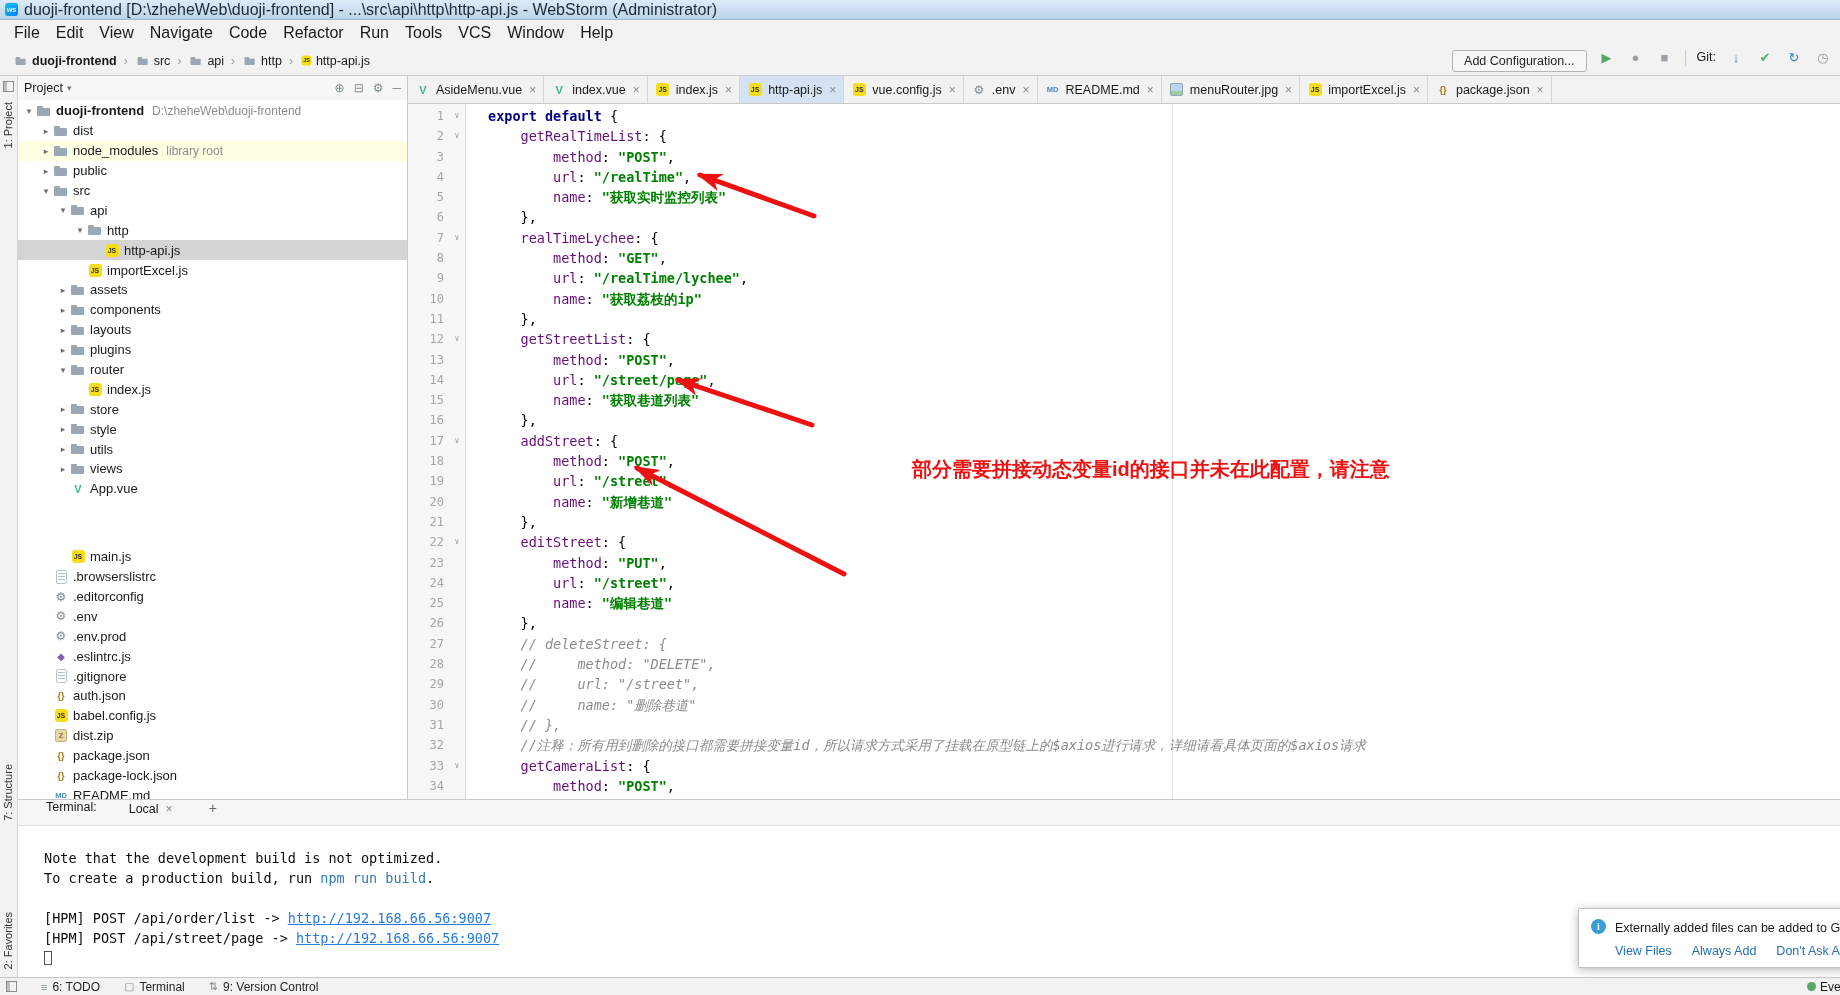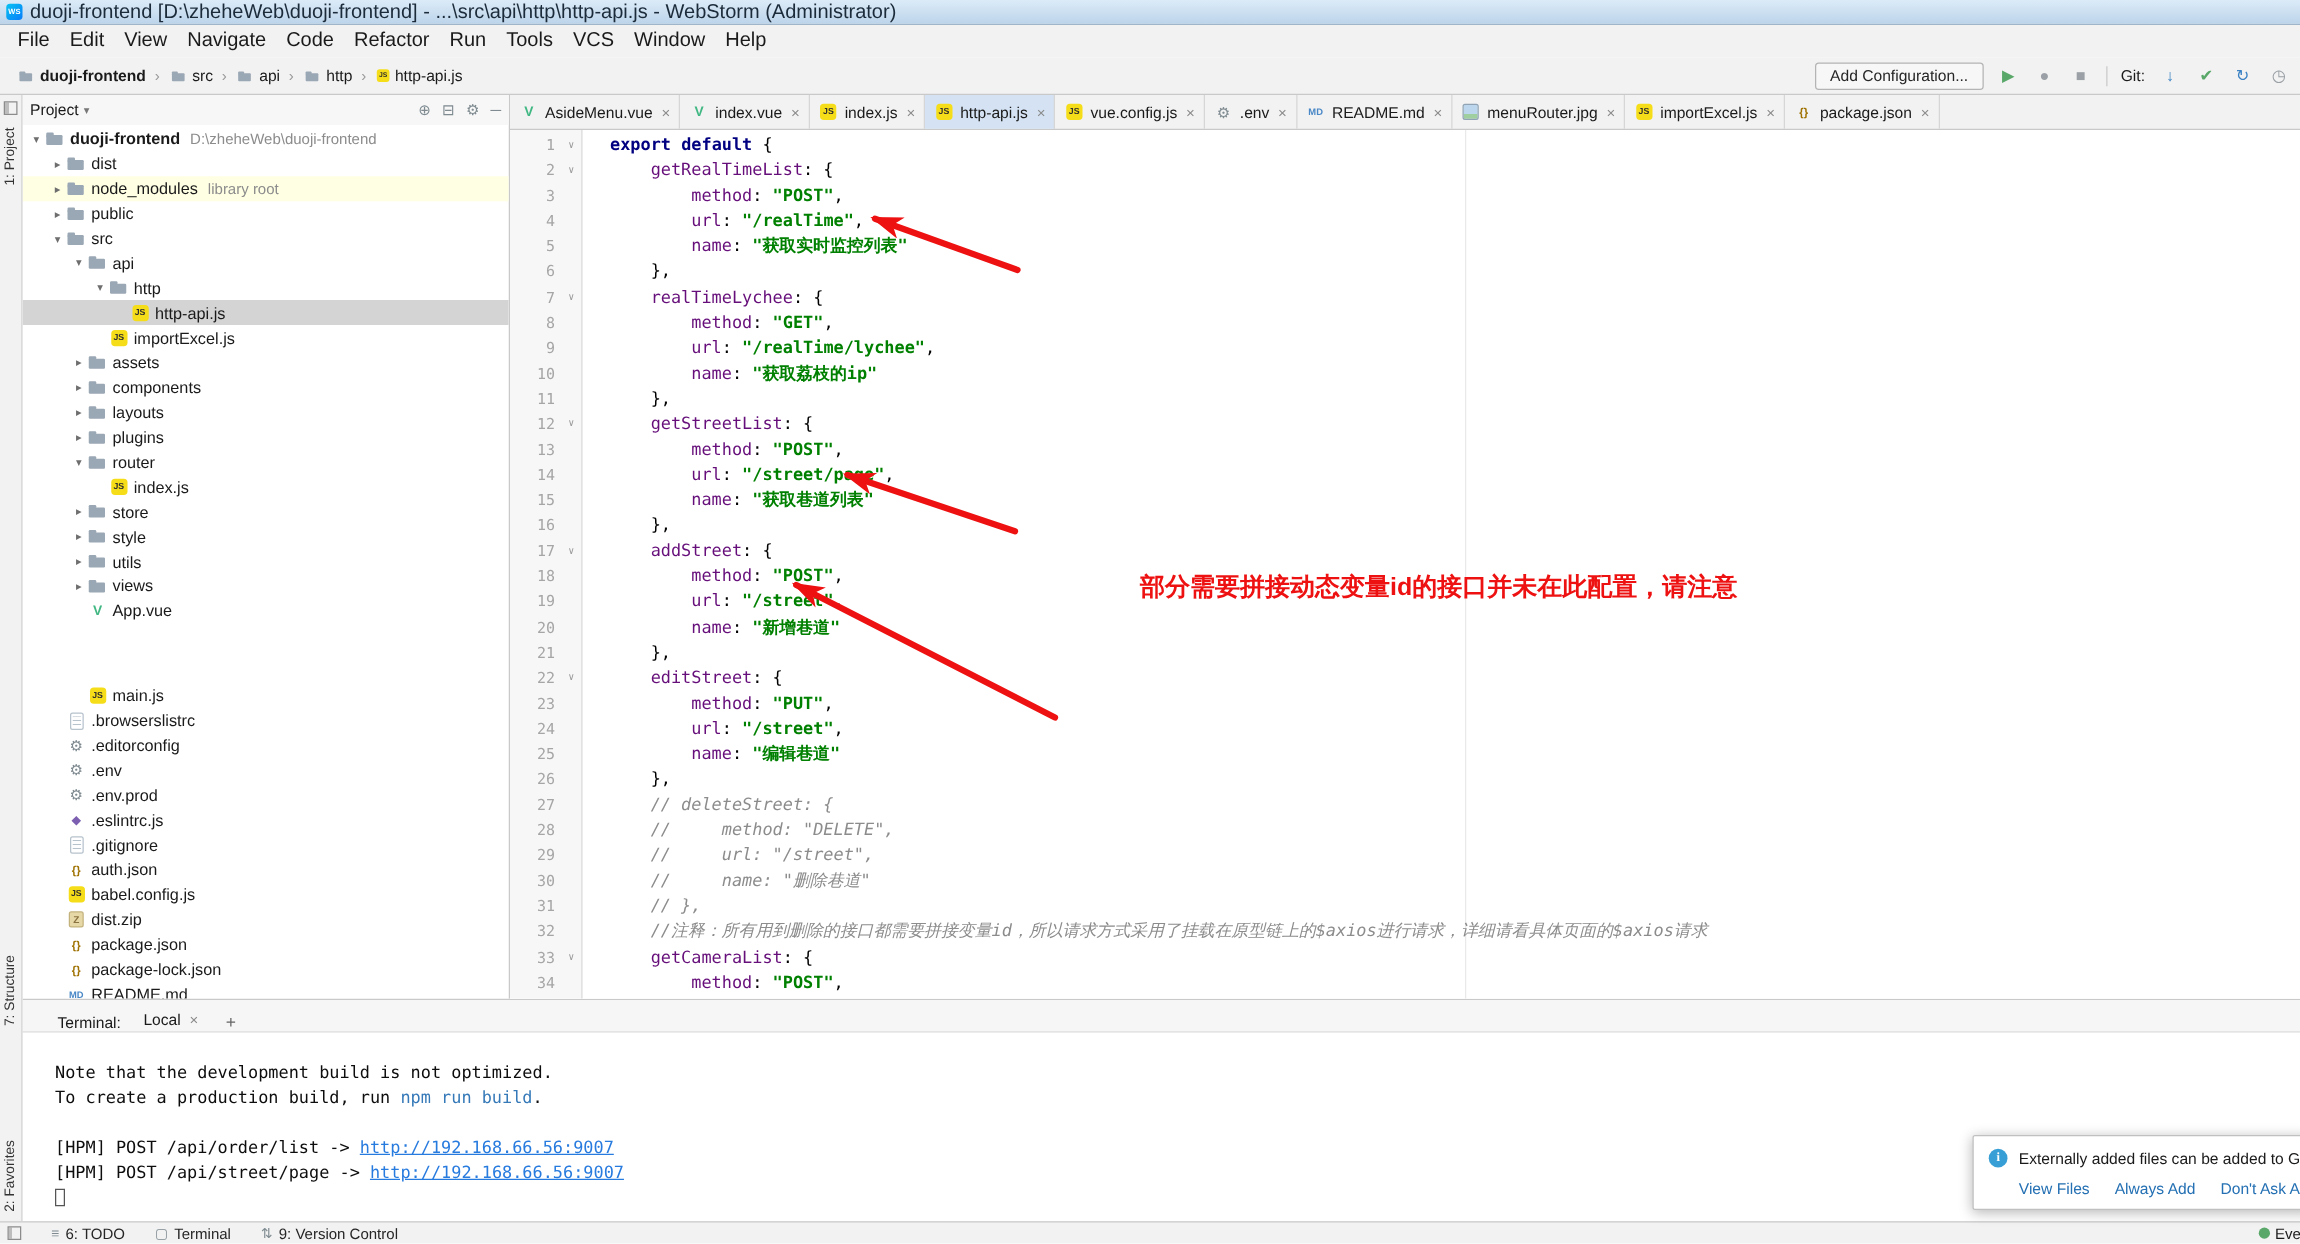--- a/index.html
+++ b/index.html
@@ -19,21 +19,21 @@
   .menu-item { font-size:16px; padding:3px 8px; cursor:default; }
 
   
   .toolbar { height:30px; background:#f2f2f2; border-bottom:1px solid #c9c9c9;
     display:flex; align-items:center; justify-content:space-between; padding:0 8px 0 10px; }
   .breadcrumbs { display:flex; align-items:center; gap:3px; }
   .crumb { display:inline-flex; align-items:center; gap:3px; font-size:12.5px; padding:1px 3px; }
   .crumb .fi { transform:scale(.78); margin:0; }
   .crumb-bold .crumb-label { font-weight:bold; }
   .crumb-sep { color:#9a9a9a; font-size:12px; padding:0 1px; }
-  .toolbar-right { display:flex; align-items:center; gap:11px; }
+  .toolbar-right { display:flex; align-items:flex-start; gap:11px; }
   .add-config { font-family:inherit; font-size:12.5px; color:#262626; background:#f7f7f7;
     border:1px solid #b4b4b4; border-radius:3px; padding:3px 11px; }
   .tbi { font-size:13px; width:18px; text-align:center; }
   .tbi.run { color:#59a869; }
   .tbi.gray { color:#9aa0a6; }
   .tbi.blue { color:var(--git-blue); }
   .tbi.green { color:#59a869; }
   .tb-sep { width:1px; height:16px; background:#c9c9c9; }
   .git-label { font-size:12.5px; }
 
@@ -102,21 +102,21 @@
   .ct { padding-left:22px; }
   .tk-k { color:var(--keyword); font-weight:bold; }
   .tk-i { color:var(--property); }
   .tk-s { color:var(--string); font-weight:bold; }
   .tk-c { color:var(--comment); font-style:italic; }
   .tk-p { color:#000; }
 
   
   .terminal { height:178px; border-top:1px solid #c9c9c9; display:flex; flex-direction:column; background:#fff; }
   .terminal-header { height:26px; background:#f6f6f6; border-bottom:1px solid #dedede;
-    display:flex; align-items:flex-end; gap:14px; padding-left:28px; }
+    display:flex; align-items:flex-start; gap:28px; padding-left:28px; }
   .terminal-label { font-size:12.5px; }
   .terminal-tab { display:inline-flex; align-items:center; gap:5px; font-size:12.5px; padding:2px 4px; }
   .terminal-plus { color:#666; font-size:14px; padding:0 4px; }
   .terminal-body { flex:1; padding:22px 0 0 26px; font-family:"DejaVu Sans Mono",monospace; font-size:13.5px; color:#0d0d0d; }
   .t-row { height:20px; line-height:20px; white-space:pre; }
   .tt-cmd { color:var(--terminal-cmd); }
   .tt-link { color:var(--link); text-decoration:underline; }
   .t-cursor { display:inline-block; width:8px; height:14px; border:1px solid #555; margin-top:3px; }
 
   

